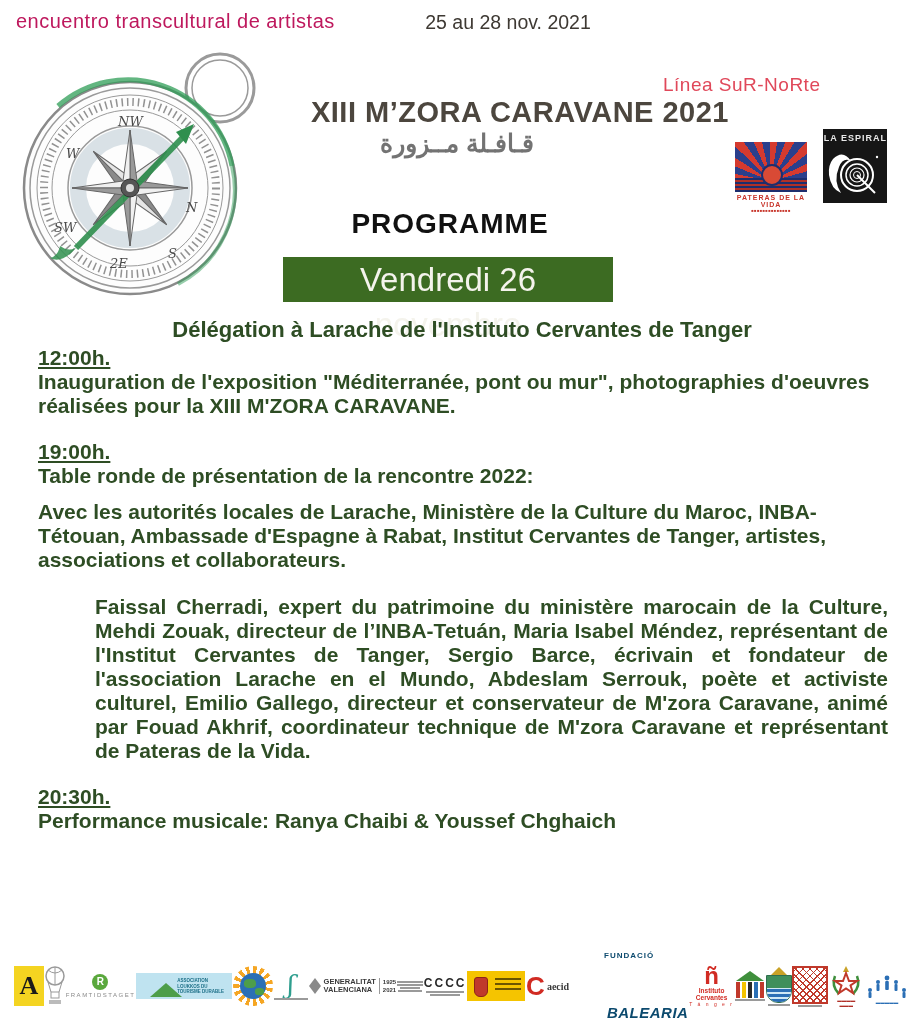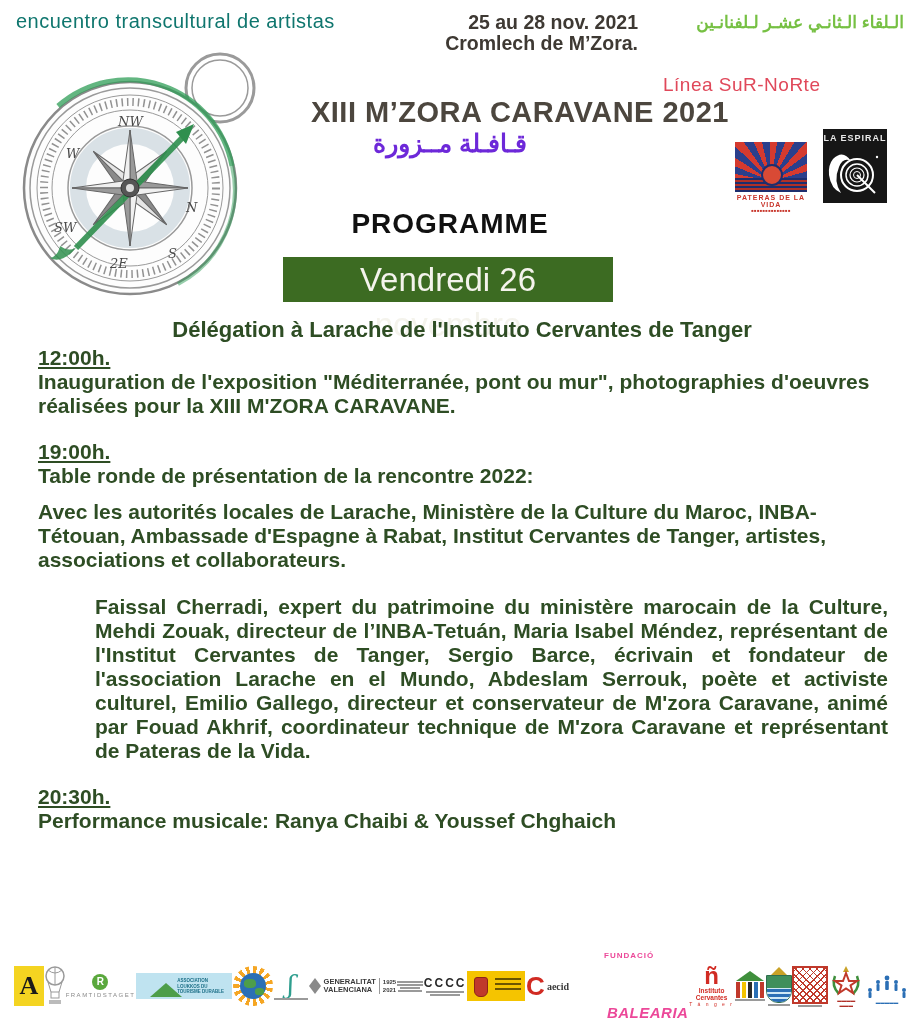--- a/index.html
+++ b/index.html
@@ -1,45 +1,45 @@
 <!DOCTYPE html>
 <html><head>
 <meta charset="utf-8">
 <style>
   html,body{margin:0;padding:0;background:#fff;}
   #poster{position:relative;width:924px;height:1024px;background:#ffffff;overflow:hidden;
           font-family:"Liberation Sans",sans-serif;}
 
   
-  .tagline{position:absolute;left:16px;top:10px;font-size:20px;color:#0f766e;letter-spacing:.5px;}
-  .dates{position:absolute;left:378px;top:12px;width:260px;text-align:right;
-         font-weight:bold;font-size:19.5px;line-height:20.5px;color:#3e3933;}
+  .tagline{position:absolute;left:16px;top:10px;font-size:20px;color:#be185d;letter-spacing:.5px;}
+  .dates{position:absolute;left:378px;top:12px;width:260px;text-align:center;
+         font-weight:normal;font-size:19.5px;line-height:20.5px;color:#3e3933;}
   .arabic-green{position:absolute;right:20px;top:12px;direction:rtl;font-size:17px;
                 color:#76c043;font-weight:bold;}
   .linea{position:absolute;left:663px;top:74px;font-size:19px;color:#e0485a;letter-spacing:.5px;}
   .title{position:absolute;left:260px;top:96px;width:520px;text-align:center;
          font-size:29px;font-weight:bold;color:#4c463e;letter-spacing:.5px;}
-  .title-arabic{position:absolute;left:285px;top:129px;width:330px;text-align:center;
-                font-size:25px;font-weight:bold;color:#6d28d9;direction:rtl;}
+  .title-arabic{position:absolute;left:292px;top:129px;width:330px;text-align:center;
+                font-size:25px;font-weight:bold;color:#737373;direction:rtl;}
   .programme{position:absolute;left:260px;top:208px;width:380px;text-align:center;
              font-size:28px;font-weight:bold;color:#111;letter-spacing:1px;}
 
   
   .pateras{position:absolute;left:733px;top:142px;width:76px;text-align:center;}
   .pateras .art{width:72px;height:50px;margin:0 auto;position:relative;overflow:hidden;
       background:repeating-conic-gradient(from -90deg at 50% 78%,#d43a2f 0 11deg,#2b3f8c 11deg 22deg);}
   .pateras .sea{position:absolute;left:0;bottom:0;width:100%;height:14px;background:
       repeating-linear-gradient(0deg,#1d2e6e 0 2px,#b03028 2px 4px);}
   .pateras .sun{position:absolute;left:26px;top:22px;width:18px;height:18px;border-radius:50%;
       background:#d94a35;border:2px solid #1d2e6e;}
   .pateras .lbl{font-size:7px;font-weight:bold;color:#c8362c;letter-spacing:1px;margin-top:2px;}
   .pateras .sub{font-size:4px;color:#c8362c;letter-spacing:.4px;line-height:5px;}
 
   .espiral{position:absolute;left:823px;top:129px;width:64px;height:74px;background:#161616;
-           color:#fff;text-align:center;overflow:hidden;}
+           color:#fff;text-align:right;overflow:hidden;}
   .espiral .lbl{font-size:9px;font-weight:bold;letter-spacing:1px;margin-top:4px;color:#e8e8e8;}
   .espiral svg{display:block;margin:2px auto 0;}
 
   
   .banner{position:absolute;left:283px;top:257px;width:330px;height:45px;background:#3c6b22;
           color:#f4f3ec;font-size:33px;text-align:center;line-height:45px;}
   .delegation{position:absolute;left:0;top:317px;width:924px;text-align:center;
               font-size:22px;font-weight:bold;color:#2e4d24;}
 
   
@@ -73,21 +73,21 @@
   .l-gva .txt{font-size:7.5px;font-weight:bold;color:#3a3a3a;line-height:8.5px;}
   .l-cccc .c4{font-size:12px;font-weight:bold;color:#2a2a2a;letter-spacing:2px;}
   .l-emb{width:58px;height:30px;background:#f5c400;position:relative;}
   .l-emb .crest{position:absolute;left:7px;top:6px;width:12px;height:18px;background:#c0392b;
        border-radius:3px 3px 6px 6px;border:1px solid #8e2418;}
   .l-emb .lines{position:absolute;right:4px;top:7px;width:26px;}
   .l-emb .lines div{height:2px;background:#6b5500;margin-bottom:3px;}
   .l-aecid{flex-direction:row !important;align-items:center;gap:2px;}
   .l-aecid .c{color:#d12b23;font-size:26px;font-weight:bold;line-height:26px;}
   .l-aecid .t{font-size:10px;font-weight:bold;color:#3a3a3a;font-family:Liberation Serif, serif;}
-  .l-bal{color:#ec4899;text-align:center;gap:44px;}
+  .l-bal{color:#0c4a6e;text-align:center;gap:44px;}
   .l-bal .t1{font-size:8px;font-weight:bold;letter-spacing:1px;}
   .l-bal .t2{font-size:15px;font-weight:bold;font-style:italic;letter-spacing:.5px;margin-left:37px;}
   .l-cerv{color:#d12b23;text-align:center;}
   .l-cerv .gl{font-size:24px;font-weight:bold;line-height:22px;}
   .l-cerv .t1{font-size:6.5px;font-weight:bold;line-height:7px;}
   .l-cerv .t2{font-size:5px;letter-spacing:2px;}
   .l-inba .roof{width:0;height:0;border-left:14px solid transparent;border-right:14px solid transparent;
        border-bottom:10px solid #3f8f3c;}
   .l-inba .bars{display:flex;gap:2px;margin-top:1px;}
   .l-inba .bars div{width:4px;height:16px;}
@@ -170,24 +170,22 @@
       <text x="92" y="232">2E</text>
       <text x="168" y="176">N</text>
       <text x="150" y="222">S</text>
     </g>
   </svg>
 
   <div class="tagline">encuentro transcultural de artistas</div>
 
   <div class="dates">
     <div>25 au 28 nov. 2021</div>
-    <div>Cromlech de M’Zora.</div>
-  </div>
-
-  <div class="arabic-green">الـلقاء الـثانـي عشـر لـلفنانـين</div>
+  </div>
+
   <div class="linea">Línea SuR-NoRte</div>
 
   <div class="title">XIII M’ZORA CARAVANE 2021</div>
   <div class="title-arabic">قـافـلة مــزورة</div>
   <div class="programme">PROGRAMME</div>
 
   <div class="pateras">
     <div class="art">
       <div class="sea"></div>
       <div class="sun"></div>

